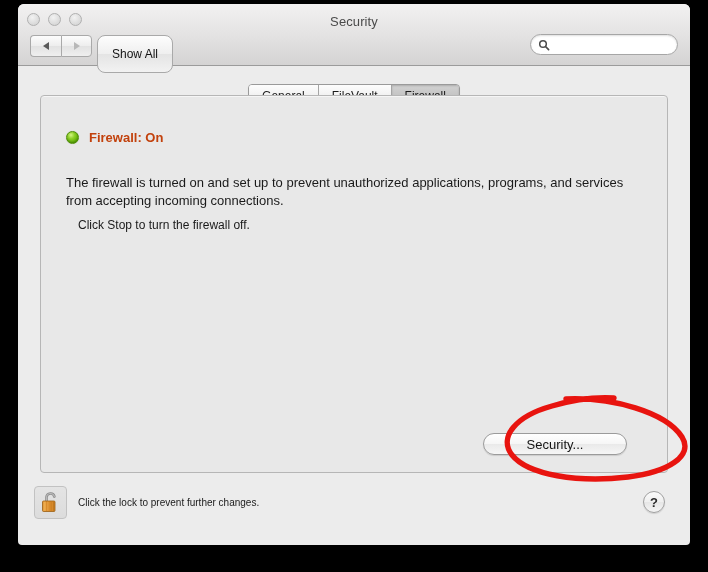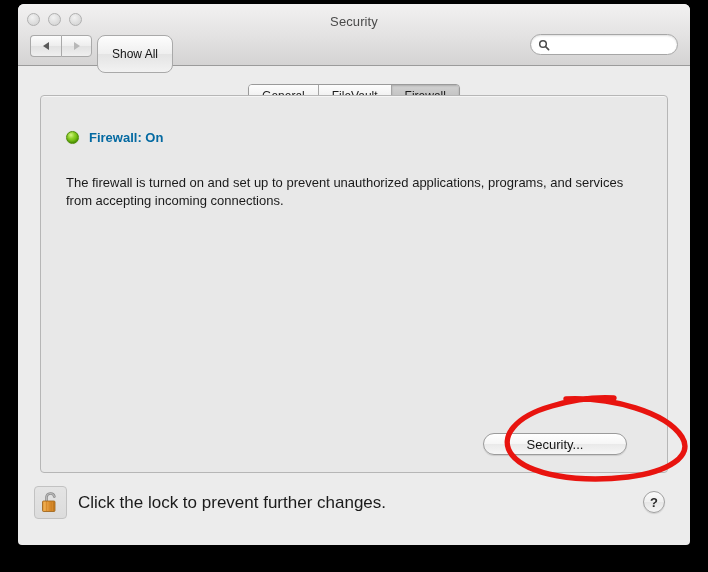--- a/index.html
+++ b/index.html
@@ -206,21 +206,21 @@
     border-radius: 50%;
     background: radial-gradient(circle at 36% 28%, #d4f584 0%, #8ed129 34%, #5fae07 72%, #3f7f04 100%);
     border: 1px solid #4e8f06;
     box-sizing: border-box;
     box-shadow: inset 0 -1px 2px rgba(0,0,0,0.22), 0 0 1px rgba(0,0,0,0.2);
   }
   .status-label {
     margin-left: 10px;
     font-size: 13px;
     font-weight: bold;
-    color: #0369a1;
+    color: #c2410c;
   }
 
   .desc {
     position: absolute;
     left: 25px;
     top: 78px;
     width: 580px;
     font-size: 13px;
     line-height: 18px;
     color: #1a1a1a;
@@ -285,21 +285,21 @@
     border-radius: 4px;
     background: linear-gradient(to bottom, #e4e4e4 0%, #dcdcdc 100%);
     border: 1px solid #c2c2c2;
     box-sizing: border-box;
     display: flex;
     align-items: center;
     justify-content: center;
   }
   .lock-caption {
     margin-left: 11px;
-    font-size: 17px;
+    font-size: 10px;
     color: #1a1a1a;
   }
 
   .help-btn {
     position: absolute;
     left: 625px;
     top: 487px;
     width: 22px;
     height: 22px;
     border-radius: 50%;
@@ -375,20 +375,21 @@
     <div class="panel">
 
       <div class="status-row">
         <span class="status-dot"></span>
         <span class="status-label">Firewall: On</span>
       </div>
 
       <div class="desc">The firewall is turned on and set up to prevent unauthorized applications, programs, and services from accepting incoming connections.</div>
 
       <div class="action-row">
+        <span class="action-hint">Click Stop to turn the firewall off.</span>
       </div>
 
       <div class="advanced-btn">Security...</div>
     </div>
 
     <div class="lock-row">
       <div class="lock-btn">
         <svg width="22" height="24" viewBox="0 0 22 24">
           <path d="M6.5 10 L6.5 6.2 A4 4 0 0 1 14.4 5.6" fill="none" stroke="#8c8c8c" stroke-width="2.6" stroke-linecap="round"></path>
           <path d="M6.5 10 L6.5 6.2 A4 4 0 0 1 14.4 5.6" fill="none" stroke="#b9b9b9" stroke-width="1.1" stroke-linecap="round"></path>

